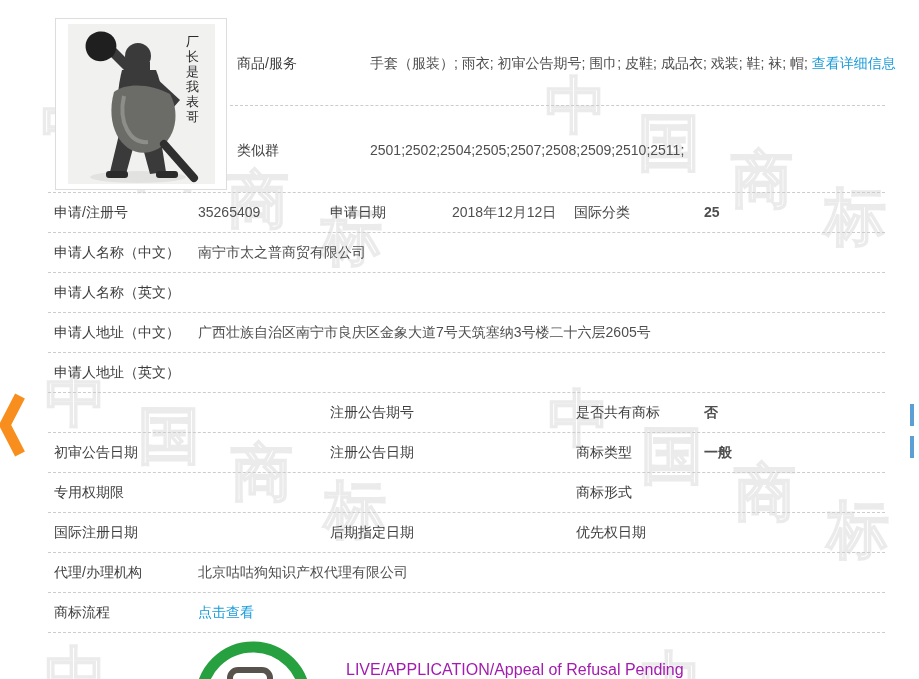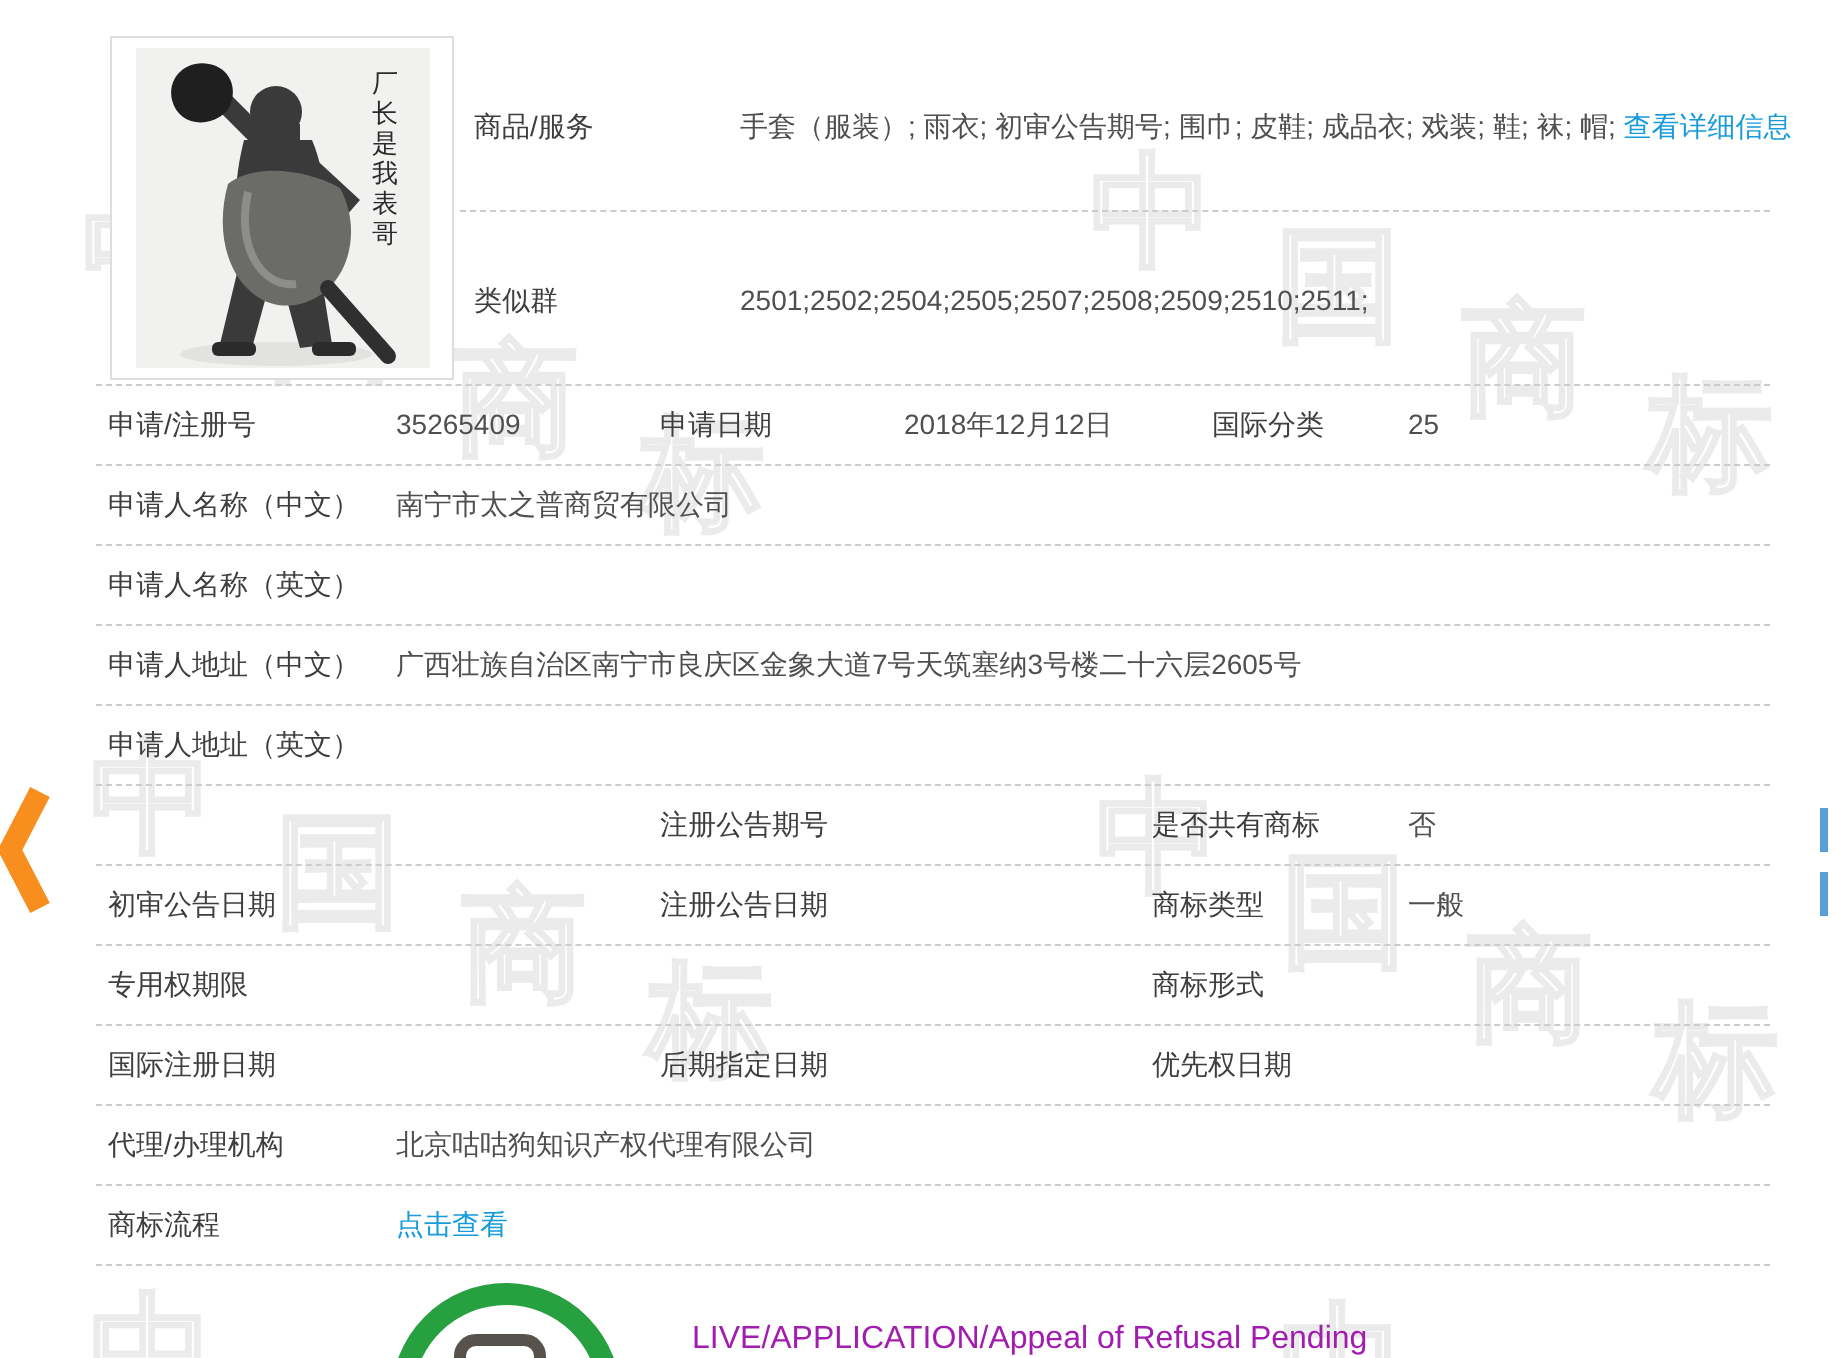--- a/index.html
+++ b/index.html
@@ -27,21 +27,21 @@
   .lbl{font-weight:normal;color:#3e3e3e;}
   .val{color:#4f4f50;}
   .link{color:var(--link);cursor:pointer;text-decoration:none;}
   .dash-line{position:absolute;border-top:1px dashed #ccc;height:0;z-index:1;}
   
   .rows{position:absolute;left:48px;top:192px;width:837px;border-top:1px dashed #ccc;z-index:2;}
   .row{position:relative;height:40px;border-bottom:1px dashed #ccc;box-sizing:border-box;}
   .row span{position:absolute;line-height:39px;white-space:nowrap;}
   .c-l1{left:6px;}  .c-v1{left:150px;}
   .c-l2{left:282px;} .c-v2{left:404px;}
-  .c-l3{left:528px;} .c-v3{left:656px;}
+  .c-l3{left:528px;} .c-v3{left:656px;font-weight:bold;}
   
   .status-ring{position:absolute;left:193px;top:637px;z-index:2;}
   .status-text{position:absolute;left:346px;top:661px;font-size:16px;color:#a21caf;z-index:2;white-space:nowrap;}
   
   .left-arrow{position:absolute;left:0;top:390px;z-index:3;cursor:pointer;}
   
   .side-bar{position:absolute;width:4px;height:22px;background:var(--bar);right:5px;z-index:3;cursor:pointer;}
   .side-bar.b1{top:404px;} .side-bar.b2{top:436px;}
 </style>
 </head>
@@ -115,21 +115,21 @@
   <div class="dash-line" style="left:230px;top:105px;width:655px;"></div>
   <div class="abs lbl" style="left:237px;top:142px;">类似群</div>
   <div class="abs val" style="left:370px;top:142px;">2501;2502;2504;2505;2507;2508;2509;2510;2511;</div>
 
   <div class="rows">
     <div class="row">
       <span class="lbl c-l1">申请/注册号</span>
       <span class="val c-v1">35265409</span>
       <span class="lbl c-l2">申请日期</span>
       <span class="val c-v2">2018年12月12日</span>
-      <span class="lbl c-l3" style="left:558px;text-align:right;">国际分类</span>
+      <span class="lbl c-l3" style="left:526px;text-align:right;">国际分类</span>
       <span class="val c-v3">25</span>
     </div>
     <div class="row">
       <span class="lbl c-l1">申请人名称（中文）</span>
       <span class="val c-v1">南宁市太之普商贸有限公司</span>
     </div>
     <div class="row">
       <span class="lbl c-l1">申请人名称（英文）</span>
     </div>
     <div class="row">

